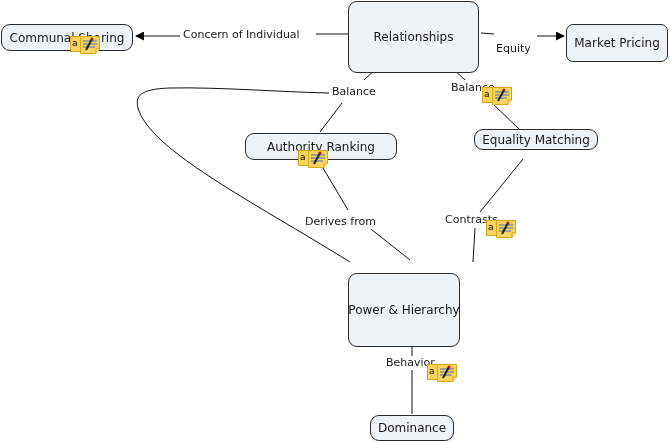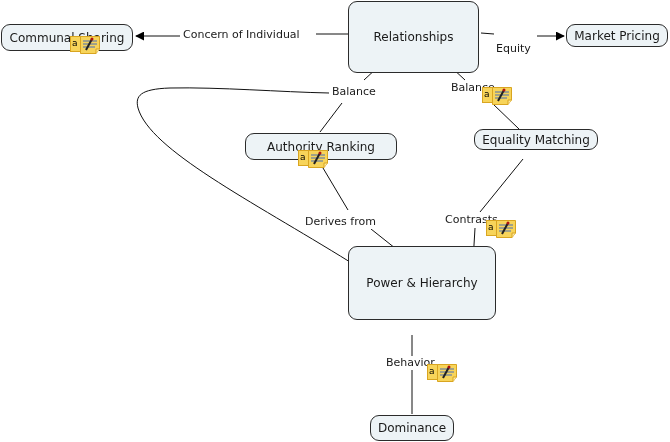--- a/index.html
+++ b/index.html
@@ -53,30 +53,30 @@
     <line x1="412" y1="370" x2="412" y2="414"></line>
   </g>
 </svg>
 
 <div class="node" style="left:348px;top:1px;width:131px;height:72px;">
   <span>Relationships</span>
 </div>
 <div class="node" style="left:1px;top:24px;width:132px;height:27px;">
   <span>Communal Sharing</span>
 </div>
-<div class="node" style="left:566px;top:24px;width:102px;height:23px;">
+<div class="node" style="left:566px;top:24px;width:102px;height:38px;border-radius:7px;">
   <span>Market Pricing</span>
 </div>
 <div class="node" style="left:245px;top:133px;width:152px;height:27px;">
   <span>Authority Ranking</span>
 </div>
 <div class="node" style="left:474px;top:129px;width:124px;height:21px;">
   <span>Equality Matching</span>
 </div>
-<div class="node" style="left:348px;top:246px;width:148px;height:74px;">
+<div class="node" style="left:348px;top:273px;width:112px;height:74px;">
   <span>Power &amp; Hierarchy</span>
 </div>
 <div class="node" style="left:370px;top:415px;width:84px;height:26px;">
   <span>Dominance</span>
 </div>
 
 <div class="label" style="left:182px;top:28px;">Concern of Individual</div>
 <div class="label" style="left:495px;top:27px;margin-top:15px;">Equity</div>
 <div class="label" style="left:331px;top:85px;">Balance</div>
 <div class="label" style="left:450px;top:81px;">Balance</div>

